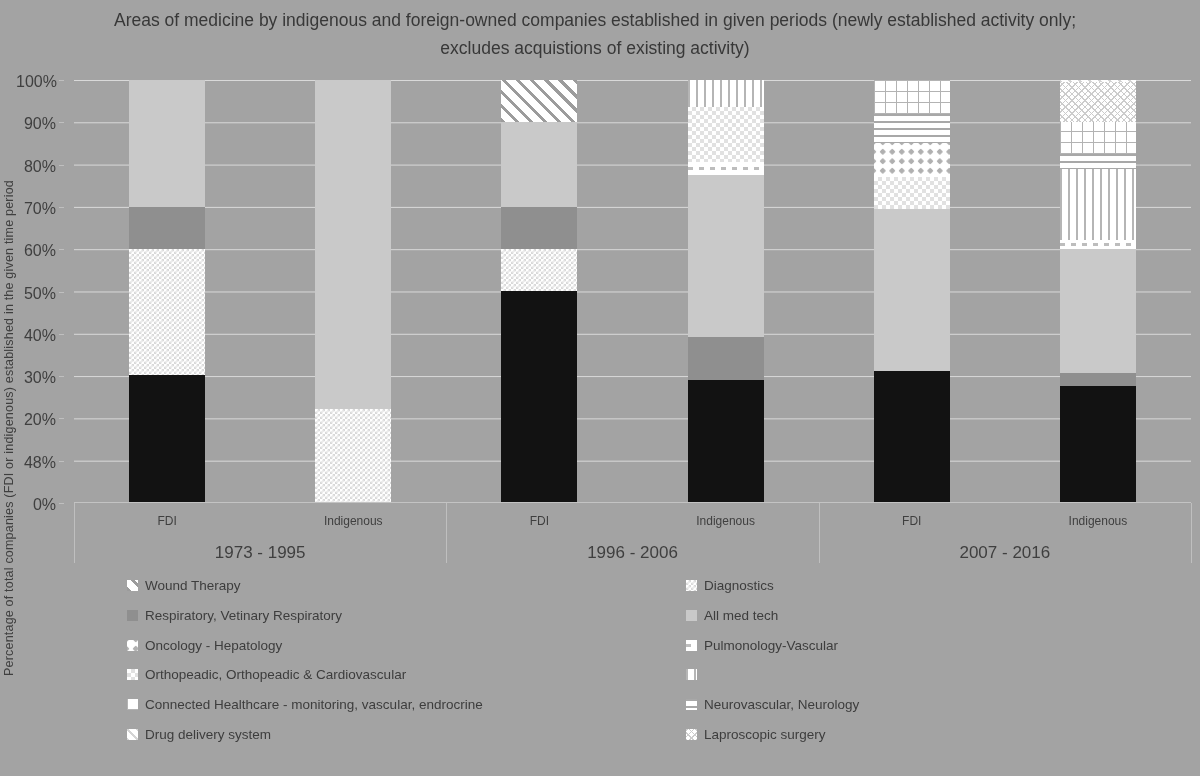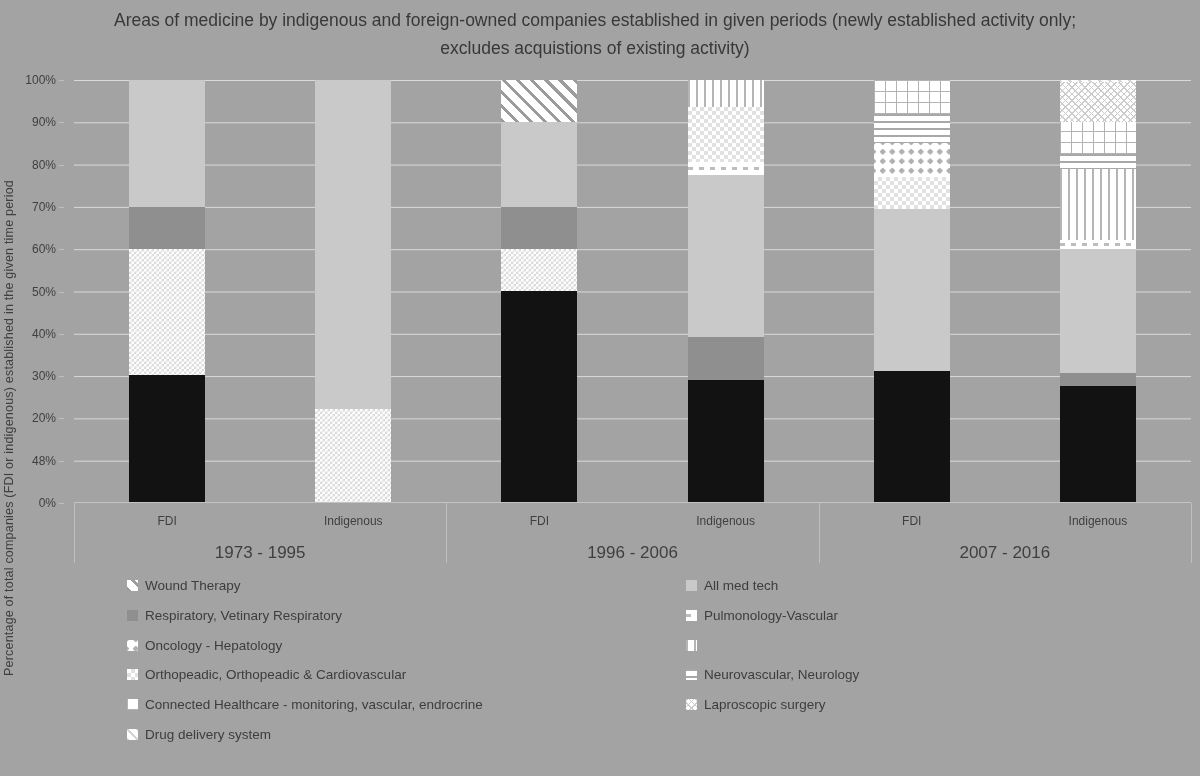--- a/index.html
+++ b/index.html
@@ -9,21 +9,21 @@
 
   .chart-title { position:absolute; top:6px; left:110px; width:970px; text-align:center;
                  font-size:17.5px; line-height:1.6; color:#383838; }
 
   .y-axis-title { position:absolute; left:2px; top:80px; height:696px; width:20px;
                   writing-mode:vertical-rl; transform:rotate(180deg);
                   font-size:12.5px; color:#3f3f3f; text-align:center; letter-spacing:.2px; }
 
   #yticks { position:absolute; left:18px; top:80px; width:46px; height:423px; }
   .ytick  { position:absolute; right:8px; width:40px; text-align:right;
-            font-size:12px; color:#3f3f3f; }
+            font-size:16px; color:#3f3f3f; }
   .ymark  { position:absolute; right:0; width:5px; height:1px; background:#bfbfbf; }
 
   #plot { position:absolute; left:74px; top:80px; width:1117px; height:423px;
           border-bottom:1px solid #c3c3c3;
           background-image:linear-gradient(to bottom, #d9d9d9 1px, transparent 1px);
           background-size:100% 42.3px; }
 
   .bar { position:absolute; bottom:0; width:76px; height:100%;
          display:flex; flex-direction:column-reverse; }
   .seg { width:100%; flex:none; }
@@ -185,20 +185,24 @@
           <span class="glyph pat-grid"></span>
           <span>Connected Healthcare - monitoring, vascular, endrocrine</span>
         </div>
         <div class="legend-item">
           <span class="glyph pat-diag-light"></span>
           <span>Drug delivery system</span>
         </div>
       </div>
       <div class="legend-col c1">
         <div class="legend-item">
+          <span class="glyph pat-checker-fine"></span>
+          <span>Diagnostics</span>
+        </div>
+        <div class="legend-item">
           <span class="glyph pat-solid-lightgray"></span>
           <span>All med tech</span>
         </div>
         <div class="legend-item">
           <span class="glyph pat-dashes"></span>
           <span>Pulmonology-Vascular</span>
         </div>
         <div class="legend-item">
           <span class="glyph pat-vlines"></span>
         </div>

